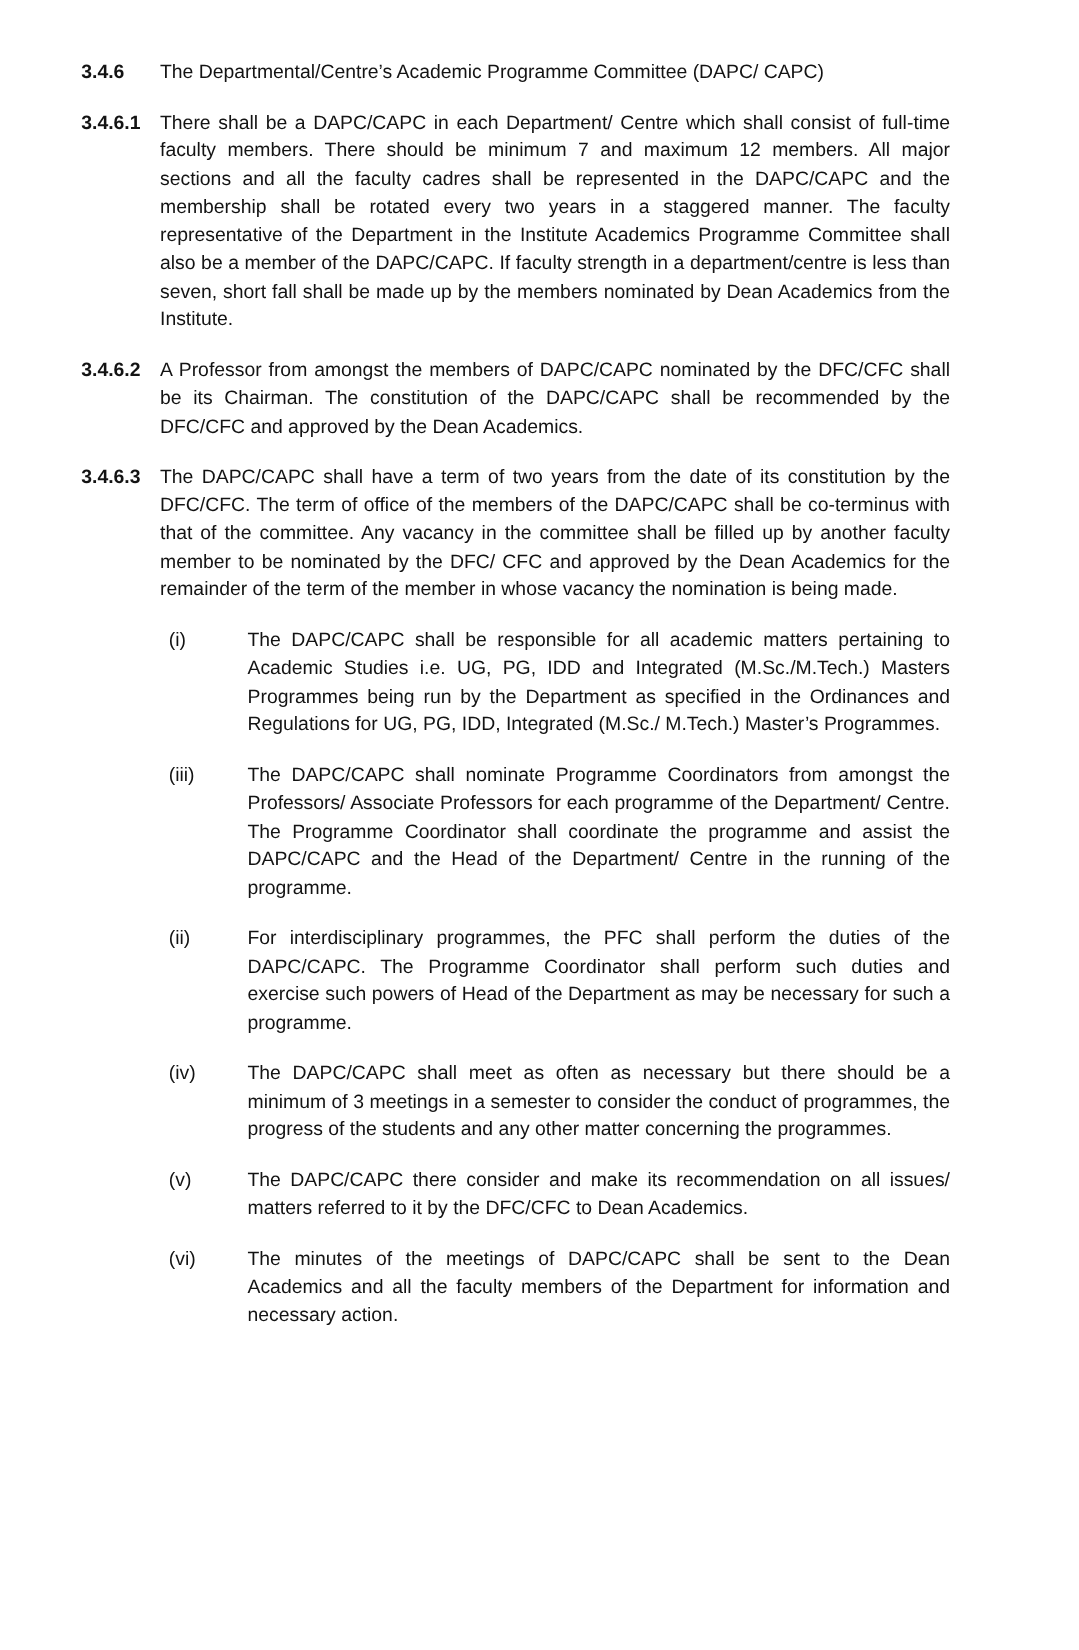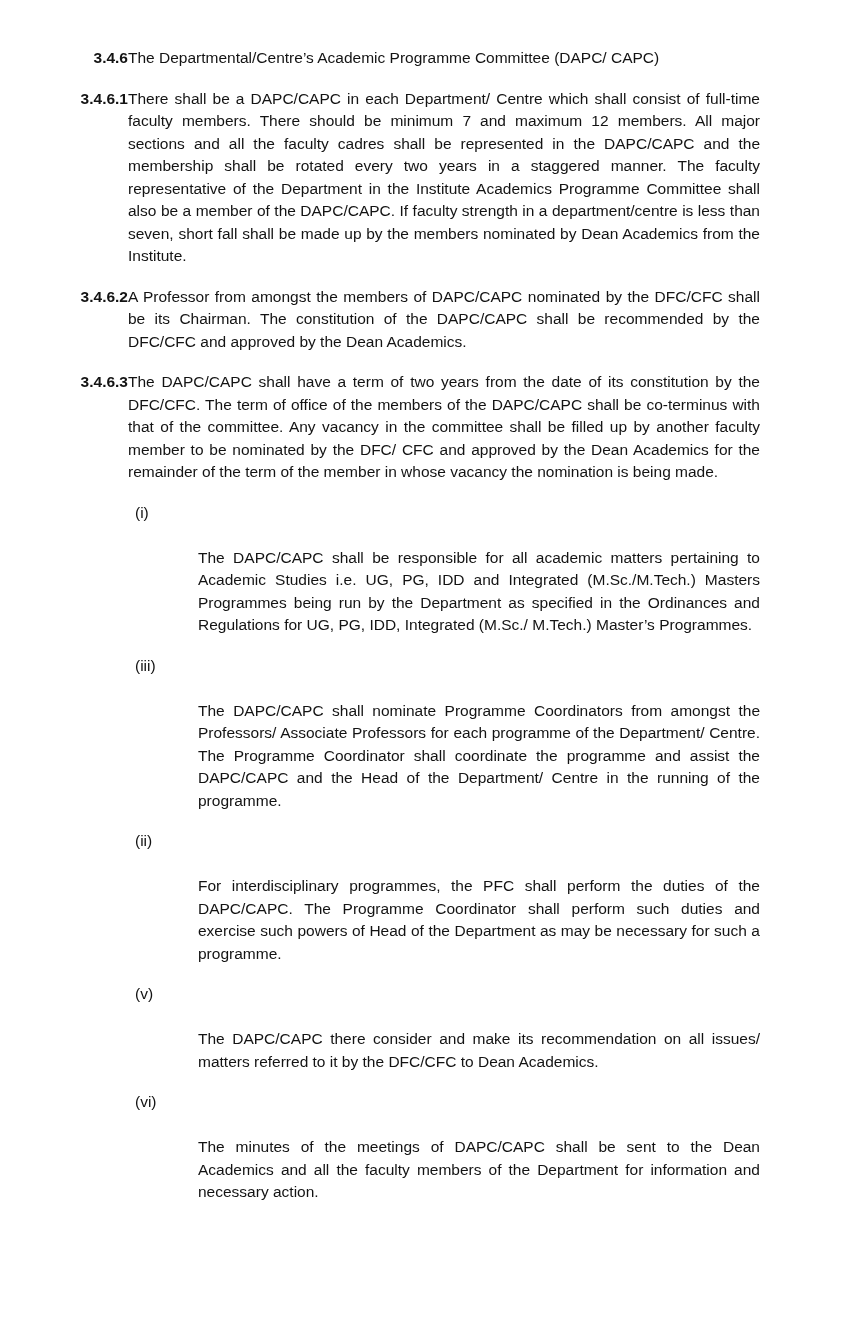--- a/index.html
+++ b/index.html
@@ -21,21 +21,20 @@
     overflow: hidden;
   }
   .row {
     display: flex;
     margin-bottom: 18px;
   }
   .num-col {
     flex: 0 0 63px;
     font-weight: bold;
     white-space: nowrap;
-    text-align: right;
   }
   .text-col {
     flex: 1 1 auto;
     text-align: justify;
   }
   .heading .text-col,
   .subheading .text-col {
     font-weight: normal;
   }
   .duty-row {
@@ -43,21 +42,20 @@
     margin-left: 70px;
     margin-bottom: 18px;
   }
   .marker-col {
     flex: 0 0 63px;
     white-space: nowrap;
   }
   .duty-row .text-col {
     flex: 1 1 auto;
     text-align: justify;
-    margin-top: 45px;
   }
 </style>
 </head>
 <body>
 
 <div class="page">
 
   <div class="row heading">
     <div class="num-col">3.4.6</div>
     <div class="text-col">The Departmental/Centre’s Academic Programme Committee (DAPC/ CAPC)</div>
@@ -87,20 +85,24 @@
   <div class="duty-row">
     <div class="marker-col">(iii)</div>
     <div class="text-col">The DAPC/CAPC shall nominate Programme Coordinators from amongst the Professors/ Associate Professors for each programme of the Department/ Centre. The Programme Coordinator shall coordinate the programme and assist the DAPC/CAPC and the Head of the Department/ Centre in the running of the programme.</div>
   </div>
 
   <div class="duty-row">
     <div class="marker-col">(ii)</div>
     <div class="text-col">For interdisciplinary programmes, the PFC shall perform the duties of the DAPC/CAPC. The Programme Coordinator shall perform such duties and exercise such powers of Head of the Department as may be necessary for such a programme.</div>
   </div>
 
+  <div class="duty-row">
+    <div class="marker-col">(iv)</div>
+    <div class="text-col">The DAPC/CAPC shall meet as often as necessary but there should be a minimum of 3 meetings in a semester to consider the conduct of programmes, the progress of the students and any other matter concerning the programmes.</div>
+  </div>
 
   <div class="duty-row">
     <div class="marker-col">(v)</div>
     <div class="text-col">The DAPC/CAPC there consider and make its recommendation on all issues/ matters referred to it by the DFC/CFC to Dean Academics.</div>
   </div>
 
   <div class="duty-row">
     <div class="marker-col">(vi)</div>
     <div class="text-col">The minutes of the meetings of DAPC/CAPC shall be sent to the Dean Academics and all the faculty members of the Department for information and necessary action.</div>
   </div>

